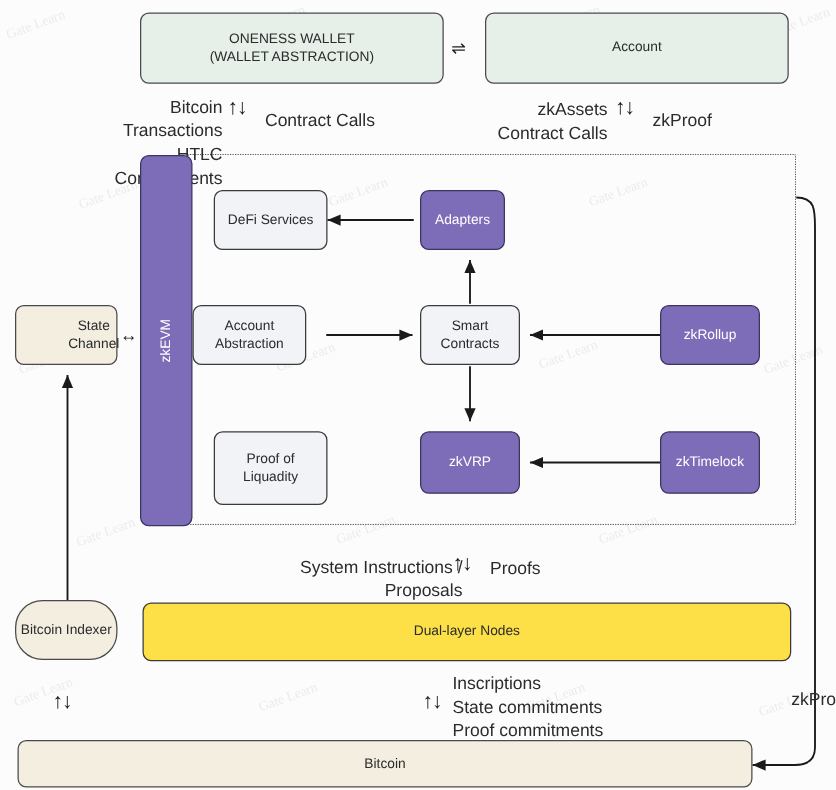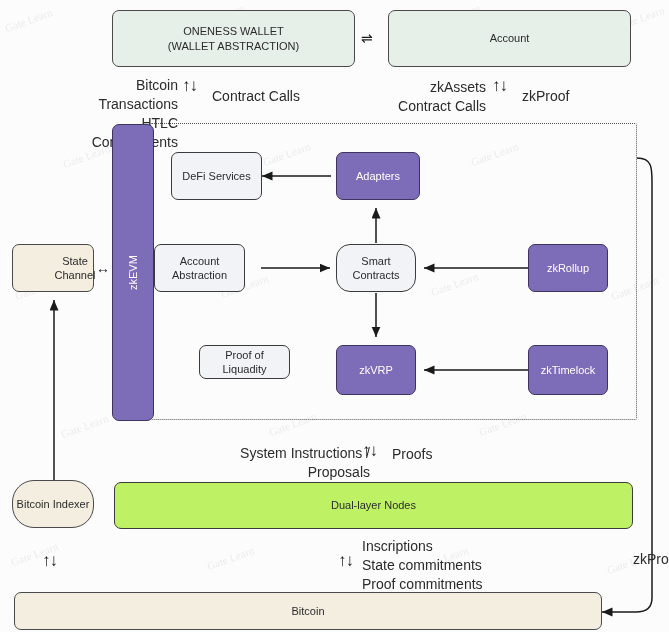--- a/index.html
+++ b/index.html
@@ -24,21 +24,21 @@
     align-items: center;
     justify-content: center;
     text-align: center;
     line-height: 1.28;
     color: #2b2b2b;
     font-size: 11px;
     white-space: pre-line;
   }
   .box.green  { background: #e7efe9; border-color: #4a4a4a; }
   .box.purple { background: #7d6cb8; border-color: #3c3560; color: #ffffff; }
-  .box.grey2  { background: #bef264; }
+  .box.grey2  { background: #fde047; }
   .box.beige  { background: #f4eee1; border-color: #4a4a4a; }
   .box.white  { background: #f1f3f7; text-align: center; }
 
   .zkevm-col {
     writing-mode: vertical-rl;
     transform: rotate(180deg);
   }
 
   .dotted-region {
     position: absolute;
@@ -161,30 +161,30 @@
   <div class="box purple zkevm-col" style="left:112px; top:124px; width:42px; height:297px; font-size:11px;">zkEVM</div>
 
   <div class="box beige" style="left:12px; top:244px; width:82px; height:48px;padding-left:44px;">State Channel</div>
   <div class="bidi" style="left:96px; top:261px;">↔</div>
 
   <div class="box beige" style="left:12px; top:480px; width:82px; height:48px;border-radius:22px;">Bitcoin Indexer</div>
   <div class="updown" style="left:42px; top:552px;">↑↓</div>
 
   <div class="box white" style="left:171px; top:152px; width:91px; height:48px;">DeFi Services</div>
 
-  <div class="box purple" style="left:336px; top:152px; width:84px; height:48px;text-align:center;">Adapters</div>
+  <div class="box purple" style="left:336px; top:152px; width:68px; height:48px;text-align:center;">Adapters</div>
 
   <div class="box white" style="left:154px; top:244px; width:91px; height:48px;">Account
 Abstraction</div>
 
-  <div class="box white" style="left:336px; top:244px; width:80px; height:48px;border-radius:14px;">Smart Contracts</div>
+  <div class="box white" style="left:336px; top:244px; width:80px; height:48px;">Smart Contracts</div>
 
   <div class="box purple" style="left:528px; top:244px; width:80px; height:48px;">zkRollup</div>
 
-  <div class="box white" style="left:171px; top:345px; width:91px; height:34px;margin-left:28px;">Proof of
+  <div class="box white" style="left:171px; top:345px; width:91px; height:59px;">Proof of
 Liquadity</div>
 
   <div class="box purple" style="left:336px; top:345px; width:80px; height:50px;">zkVRP</div>
 
   <div class="box purple" style="left:528px; top:345px; width:80px; height:50px;">zkTimelock</div>
 
   <div class="label r" style="left:190px; top:444px; width:148px;margin-left:32px;">System Instructions / Proposals</div>
   <div class="updown" style="left:362px; top:442px;">↑↓</div>
   <div class="label l" style="left:392px; top:445px; width:60px;">Proofs</div>
 

